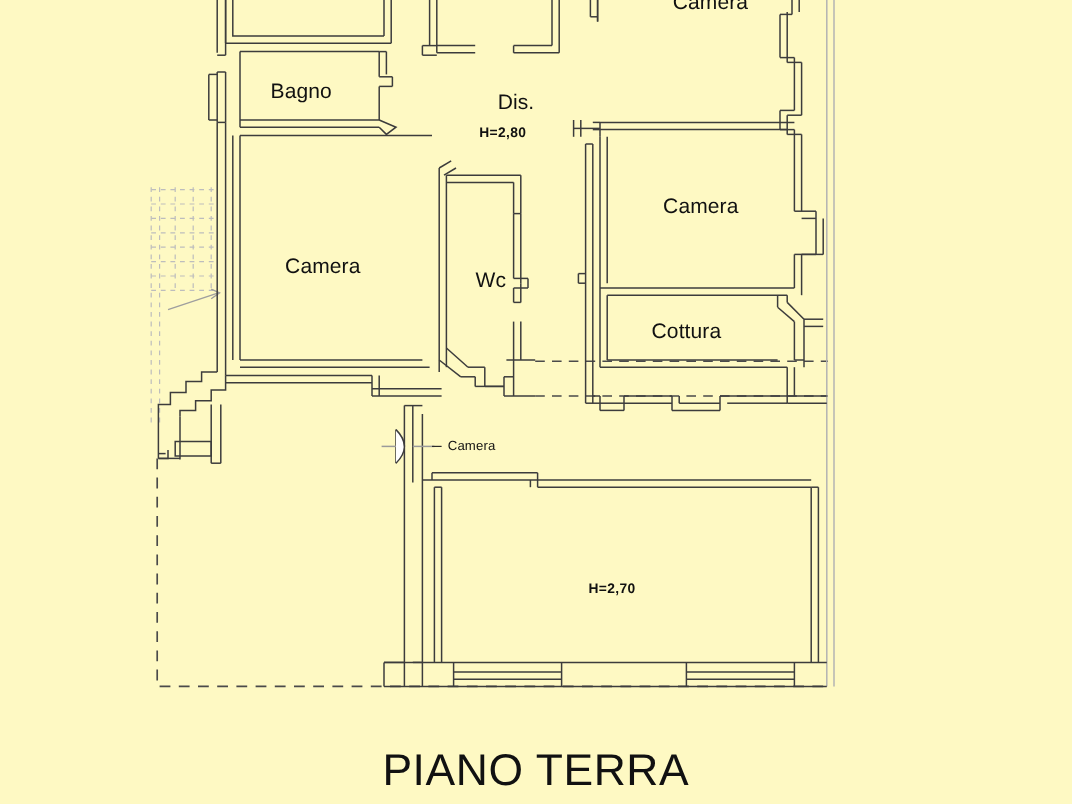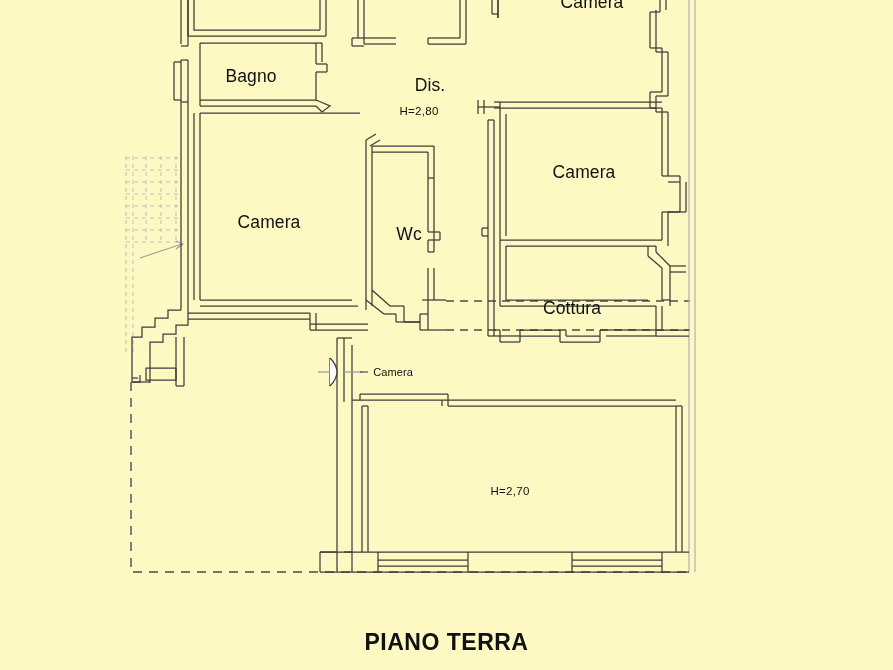--- a/index.html
+++ b/index.html
@@ -36,34 +36,34 @@
     transform: translate(-50%, -50%);
     color: #111111;
     letter-spacing: 0.1px;
   }
   .lbl-room {
     font-size: 17.5px;
     font-weight: 400;
   }
   .lbl-height {
     font-size: 11.5px;
-    font-weight: 400;
+    font-weight: 700;
     letter-spacing: 0.3px;
   }
   .lbl-small {
     font-size: 11px;
     font-weight: 400;
   }
   #plan-title {
     position: absolute;
     left: 50%;
     top: 642px;
     transform: translate(-50%, -50%);
-    font-size: 23px;
-    font-weight: 700;
+    font-size: 37px;
+    font-weight: 400;
     letter-spacing: 0.5px;
     white-space: nowrap;
     color: #111111;
   }
 </style>
 </head>
 <body>
 
 <div id="plan-root">
 
@@ -361,21 +361,21 @@
 
   <div class="room-label lbl-room" style="left:430px; top:85px;">Dis.</div>
   <div class="room-label lbl-height" style="left:419px; top:111px;">H=2,80</div>
 
   <div class="room-label lbl-room" style="left:584px; top:172px;">Camera</div>
 
   <div class="room-label lbl-room" style="left:269px; top:222px;">Camera</div>
 
   <div class="room-label lbl-room" style="left:409px; top:234px;">Wc</div>
 
-  <div class="room-label lbl-room" style="left:572px; top:276px;margin-top:32px;">Cottura</div>
+  <div class="room-label lbl-room" style="left:572px; top:276px;">Cottura</div>
 
   <div class="room-label lbl-height" style="left:510px; top:491px;">H=2,70</div>
 
   <div class="room-label lbl-small" style="left:393px; top:372px;">Camera</div>
 
   <div id="plan-title">PIANO TERRA</div>
 
 </div>
 
 </body></html>

